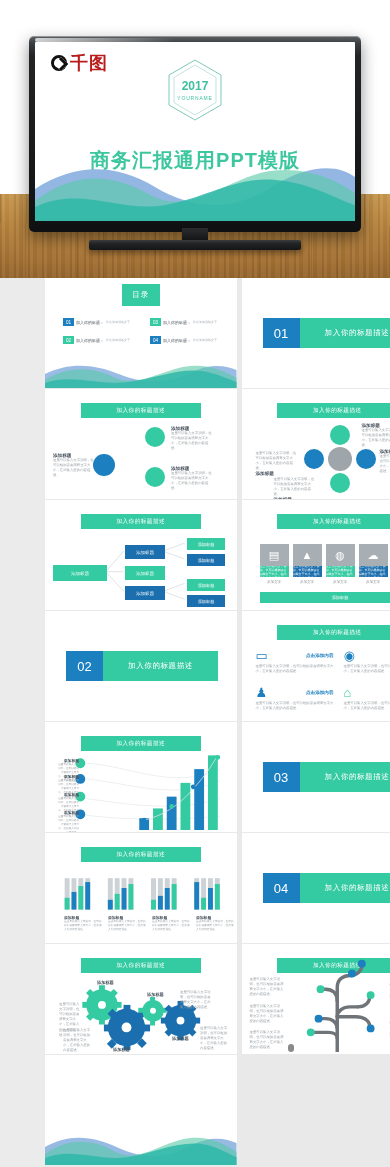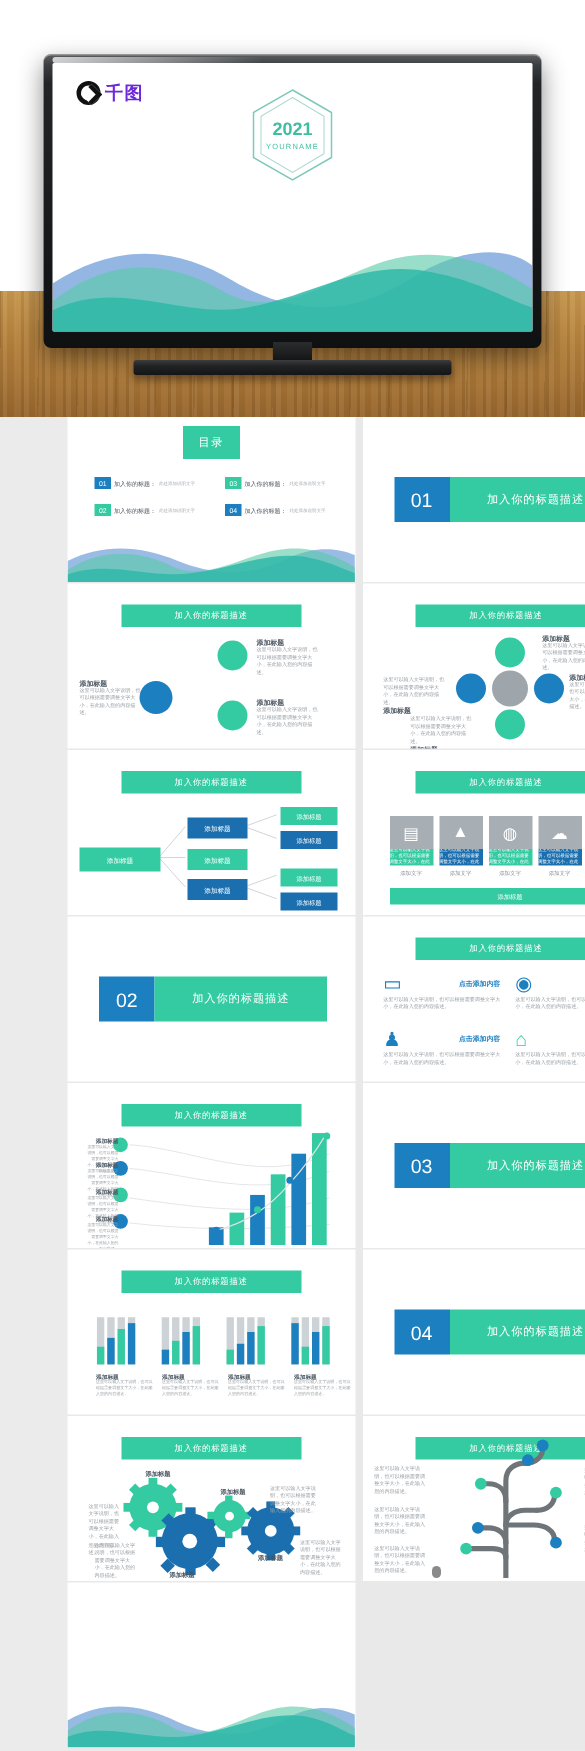--- a/index.html
+++ b/index.html
@@ -27,21 +27,21 @@
   .tv-stand-neck{position:absolute;left:50%;transform:translateX(-50%);top:228px;width:26px;height:14px;
     background:linear-gradient(180deg,#2a2c2e,#121314);}
   .tv-stand-base{position:absolute;left:50%;transform:translateX(-50%);top:240px;width:212px;height:10px;
     background:linear-gradient(180deg,#3a3c3e 0%,#202224 40%,#141516 100%);
     border-radius:2px;box-shadow:0 3px 6px rgba(0,0,0,.4);}
 
   .logo { position:absolute; left:16px; top:12px; display:flex; align-items:center; gap:3px; }
   .logo-mark { width:16px; height:16px; border:3px solid #111; border-radius:50%; position:relative; }
   .logo-mark:after{content:"";position:absolute;right:-2px;bottom:-1px;width:7px;height:7px;background:#fff;
     border-right:3px solid #111;border-bottom:3px solid #111;transform:rotate(-45deg);}
-  .logo-text { font-size:12px; font-weight:bold; color:#6d28d9; letter-spacing:1px; line-height:1; }
+  .logo-text { font-size:18px; font-weight:bold; color:#b91c1c; letter-spacing:1px; line-height:1; }
 
   .hexbadge{position:absolute;left:50%;transform:translateX(-50%);top:16px;width:58px;height:64px;
     display:flex;flex-direction:column;align-items:center;justify-content:center;}
   .hexbadge svg{position:absolute;inset:0;}
   .hex-year{font-size:12px;color:#3fbfa0;font-weight:bold;position:relative;line-height:1;}
   .hex-name{font-size:5px;color:#3fbfa0;letter-spacing:.8px;position:relative;margin-top:3px;}
 
   .hero-title{position:absolute;left:0;right:0;top:105px;text-align:center;font-size:20px;
     color:#3ec79f;font-weight:bold;letter-spacing:1px;}
 
@@ -95,24 +95,25 @@
       <div class="logo">
         <span class="logo-mark"></span>
         <span class="logo-text">千图</span>
       </div>
 
       <div class="hexbadge">
         <svg viewBox="0 0 58 64">
           <polygon points="29,2 55,17 55,47 29,62 3,47 3,17" fill="none" stroke="#7fc9b9" stroke-width="1"></polygon>
           <polygon points="29,7 50,19.5 50,44.5 29,57 8,44.5 8,19.5" fill="none" stroke="#a8d9cd" stroke-width=".7"></polygon>
         </svg>
-        <span class="hex-year">2021</span>
+        <span class="hex-year">2017</span>
         <span class="hex-name">YOURNAME</span>
       </div>
 
+      <div class="hero-title">商务汇报通用PPT模版</div>
 
       <svg class="waves" viewBox="0 0 320 66" preserveAspectRatio="none">
         <path d="M0,34 C40,8 80,8 120,32 C160,56 200,56 240,30 C275,8 305,10 320,22 L320,66 L0,66 Z" fill="#6f9fd8" opacity=".75"></path>
         <path d="M0,46 C35,18 75,16 115,40 C155,62 195,22 235,16 C270,11 300,24 320,38 L320,66 L0,66 Z" fill="#58c9a8" opacity=".62"></path>
         <path d="M0,52 C45,30 85,58 130,50 C175,42 205,18 250,26 C285,32 305,46 320,50 L320,66 L0,66 Z" fill="#2fb8a8" opacity=".85"></path>
       </svg>
     </div>
   </div>
   <div class="tv-stand-neck"></div>
   <div class="tv-stand-base"></div>

